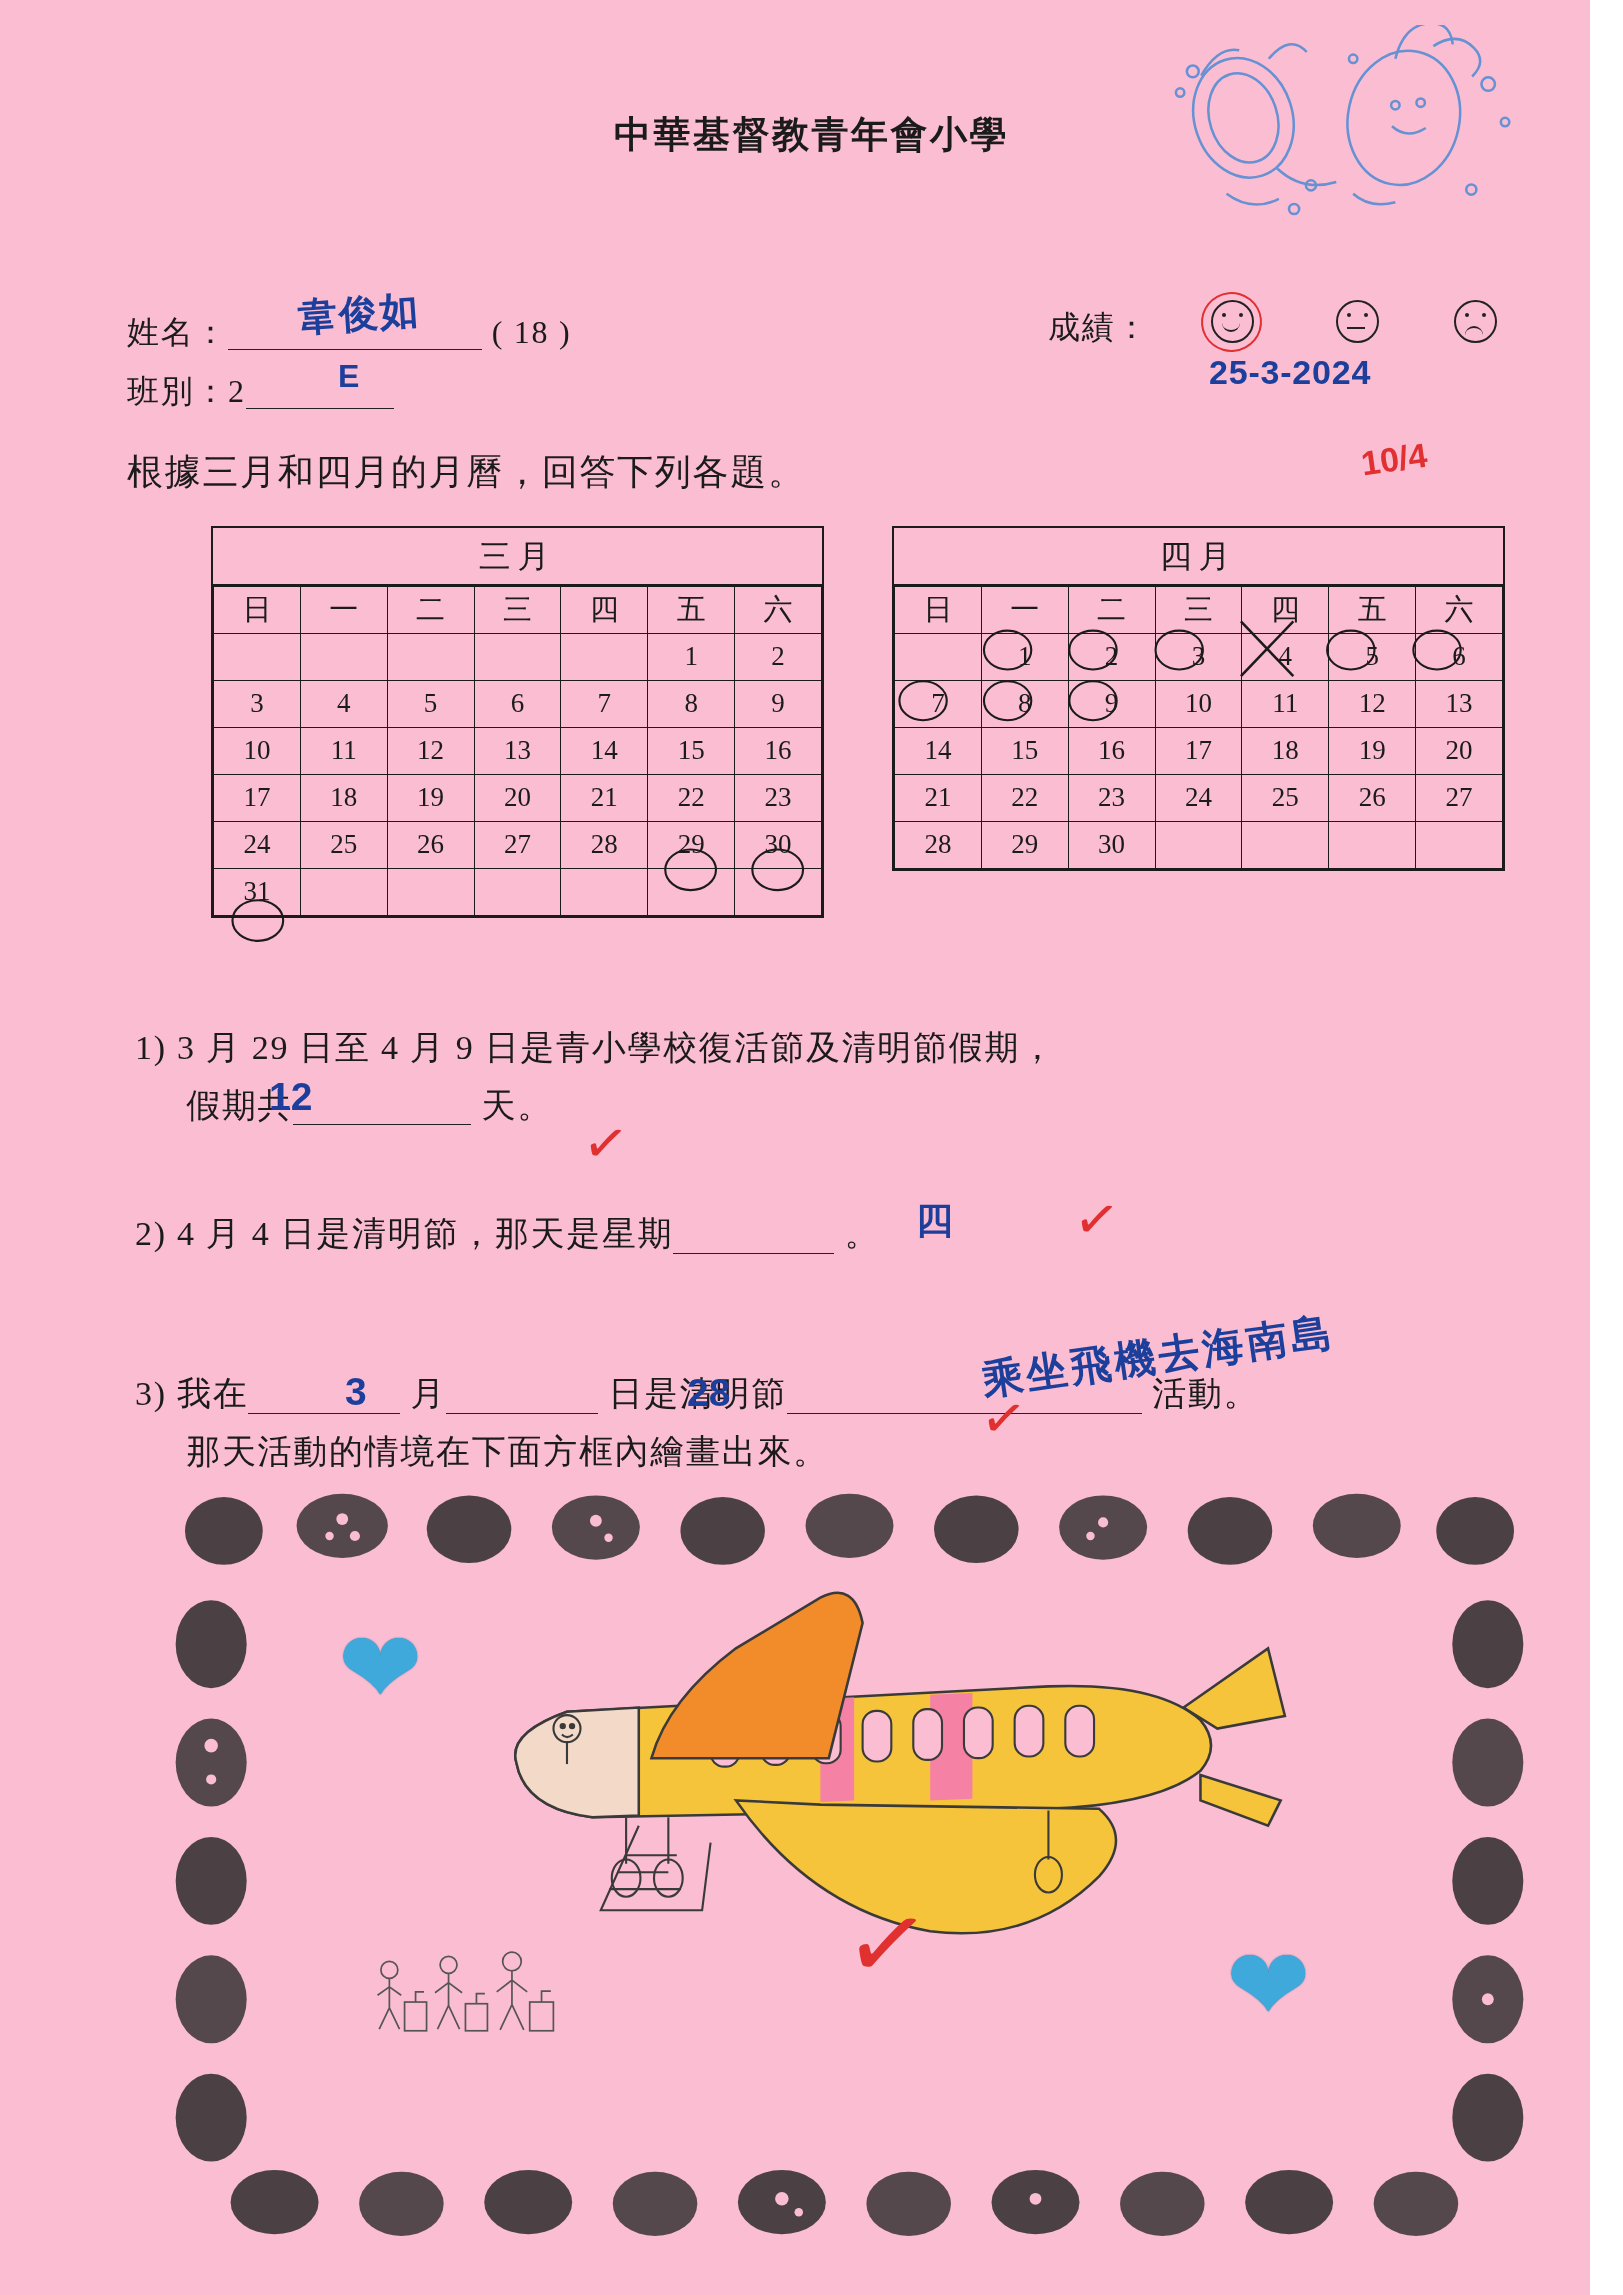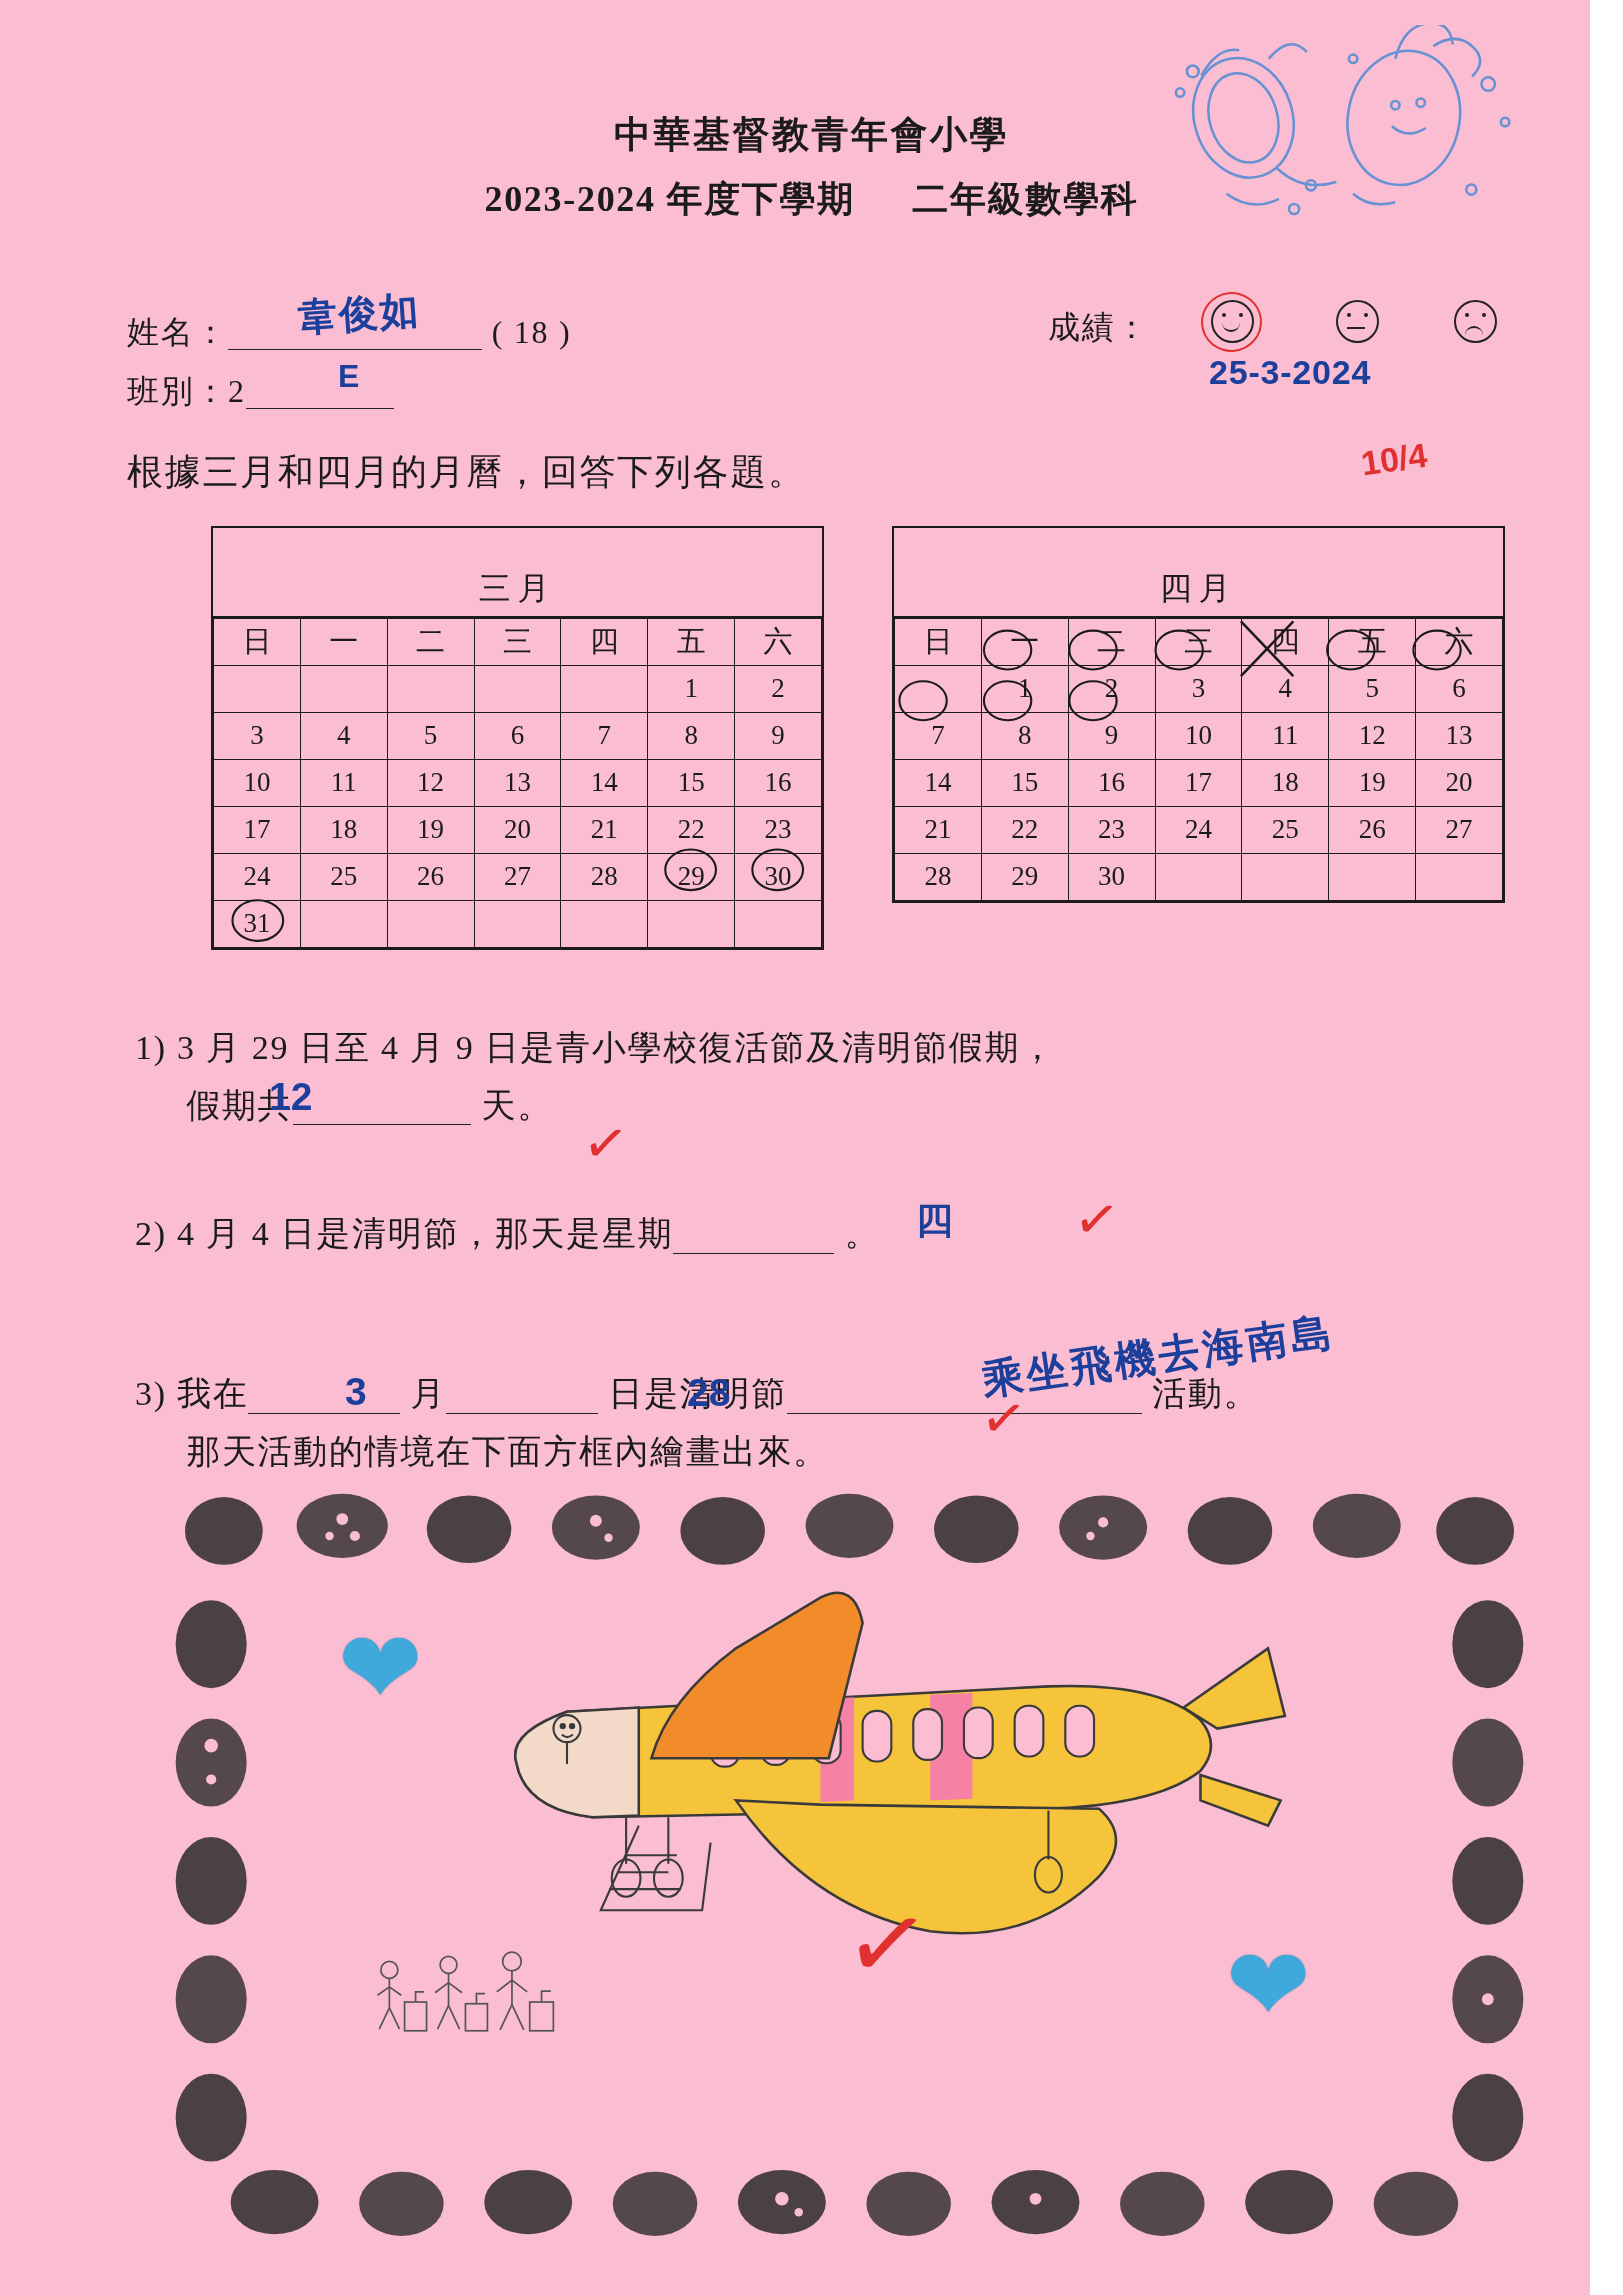--- a/index.html
+++ b/index.html
@@ -176,21 +176,20 @@
   .cal table {
     border-collapse: collapse;
     width: 100%;
   }
   .cal caption {
     font-size: 32px;
     letter-spacing: 6.8px;
     padding: 6.8px 0 5px 0;
     border-bottom: 2.5px solid #1b1b1b;
     color: #1b1b1b;
-    margin-top: 32px;
   }
   .cal th, .cal td {
     border: 1.7px solid #1b1b1b;
     width: 14.28%;
     height: 44px;
     text-align: center;
     font-size: 27px;
     color: #1b1b1b;
     font-weight: normal;
   }
@@ -301,25 +300,20 @@
       <circle cx="250" cy="40" r="5"></circle>
       <path d="M160 170 q30 28 70 16"></path>
       <path d="M100 200 q30 22 62 6"></path>
       <circle cx="180" cy="218" r="6"></circle>
       <circle cx="390" cy="195" r="6"></circle>
     </g>
   </svg>
 
   <div class="title-block">
     <div class="title-line1">中華基督教青年會小學</div>
-    <div class="title-line2">
-      <span>2023-2024 年度下學期</span>
-      <span class="spacer"></span>
-      <span>二年級數學科</span>
-    </div>
   </div>
 
   <div class="field-row f-name">
     <span>姓名：</span><span class="blank-line" style="width:254px"></span>
     <span>( 18 )</span>
   </div>
   <div class="field-row f-class">
     <span>班別：2</span><span class="blank-line" style="width:148px"></span>
   </div>
   <div class="field-row f-score">

